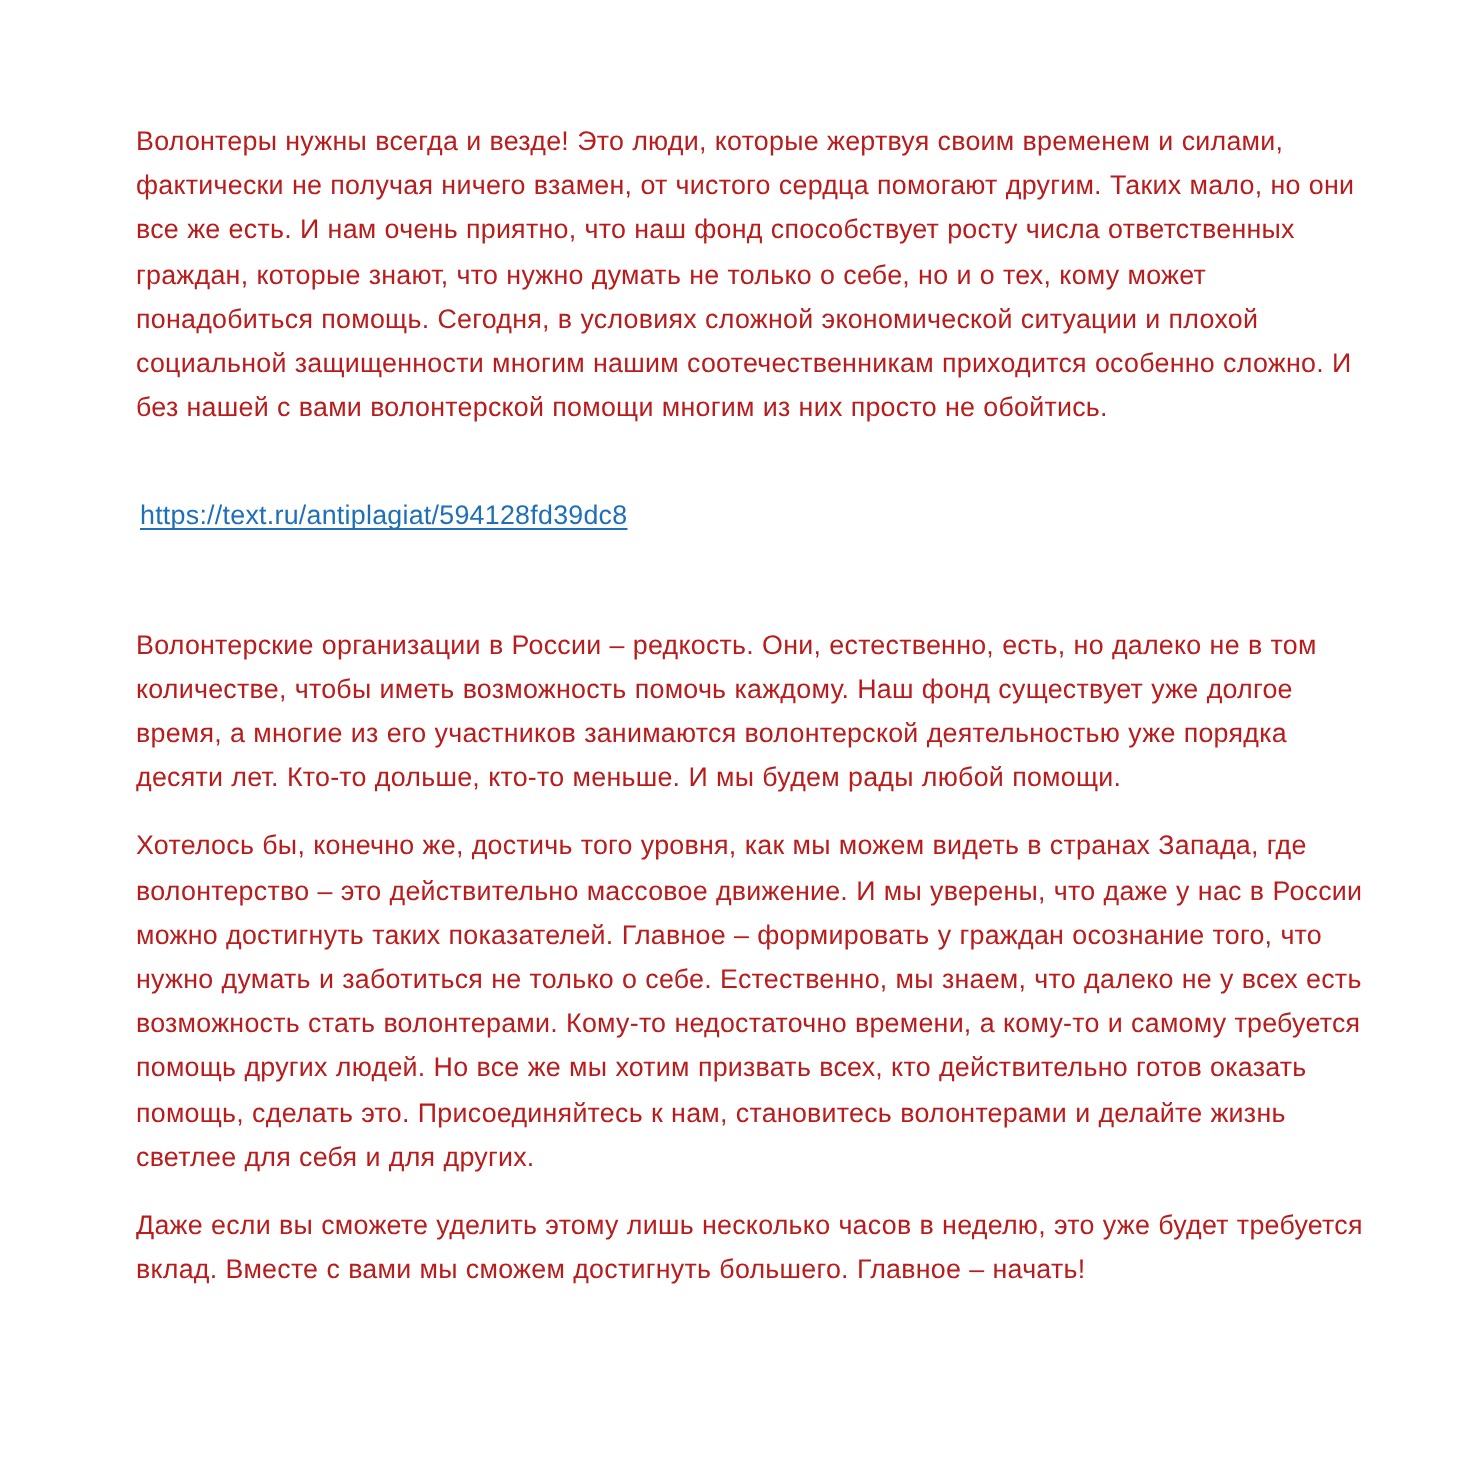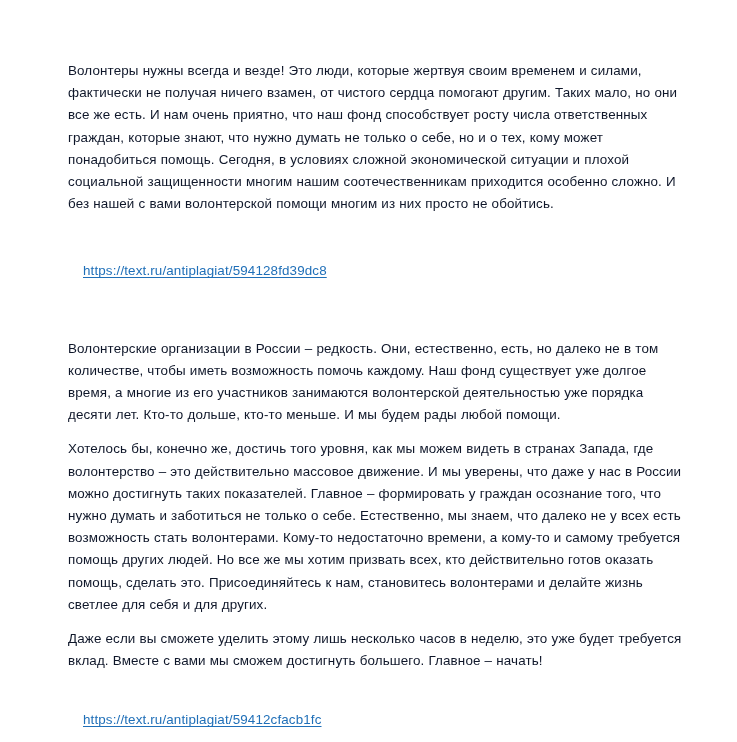--- a/index.html
+++ b/index.html
@@ -31,32 +31,32 @@
     left: 68px;
     top: 60px;
     width: 616px;
   }
 
   p.para {
     margin: 0 0 12px 0;
     padding: 0;
     font-size: 13.4px;
     line-height: 22.2px;
-    color: #0f172a;
+    color: #b91c1c;
     text-align: left;
     letter-spacing: 0.01em;
     word-spacing: 0.015em;
   }
 
   p.para:last-child {
     margin-bottom: 0;
   }
 
   .link-block {
-    margin: 15px;
+    margin: 2px;
     padding: 0;
     font-size: 13.4px;
     line-height: 22.2px;
   }
 
   a.doc-link {
     color: #1f6fb8;
     text-decoration: underline;
     text-underline-offset: 1.5px;
     font-size: 13.4px;
@@ -88,18 +88,15 @@
     <div class="gap-after-link1"></div>
 
     <p class="para">Волонтерские организации в России – редкость. Они, естественно, есть, но далеко не в том количестве, чтобы иметь возможность помочь каждому. Наш фонд существует уже долгое время, а многие из его участников занимаются волонтерской деятельностью уже порядка десяти лет. Кто-то дольше, кто-то меньше. И мы будем рады любой помощи.</p>
 
     <p class="para">Хотелось бы, конечно же, достичь того уровня, как мы можем видеть в странах Запада, где волонтерство – это действительно массовое движение. И мы уверены, что даже у нас в России можно достигнуть таких показателей. Главное – формировать у граждан осознание того, что нужно думать и заботиться не только о себе. Естественно, мы знаем, что далеко не у всех есть возможность стать волонтерами. Кому-то недостаточно времени, а кому-то и самому требуется помощь других людей. Но все же мы хотим призвать всех, кто действительно готов оказать помощь, сделать это. Присоединяйтесь к нам, становитесь волонтерами и делайте жизнь светлее для себя и для других.</p>
 
     <p class="para">Даже если вы сможете уделить этому лишь несколько часов в неделю, это уже будет требуется вклад. Вместе с вами мы сможем достигнуть большего. Главное – начать!</p>
 
     <div class="gap-before-link2"></div>
 
-    <div class="link-block">
-      <a class="doc-link" href="#">https://text.ru/antiplagiat/59412cfacb1fc</a>
-    </div>
 
   </div>
 </div>
 
 </body></html>

